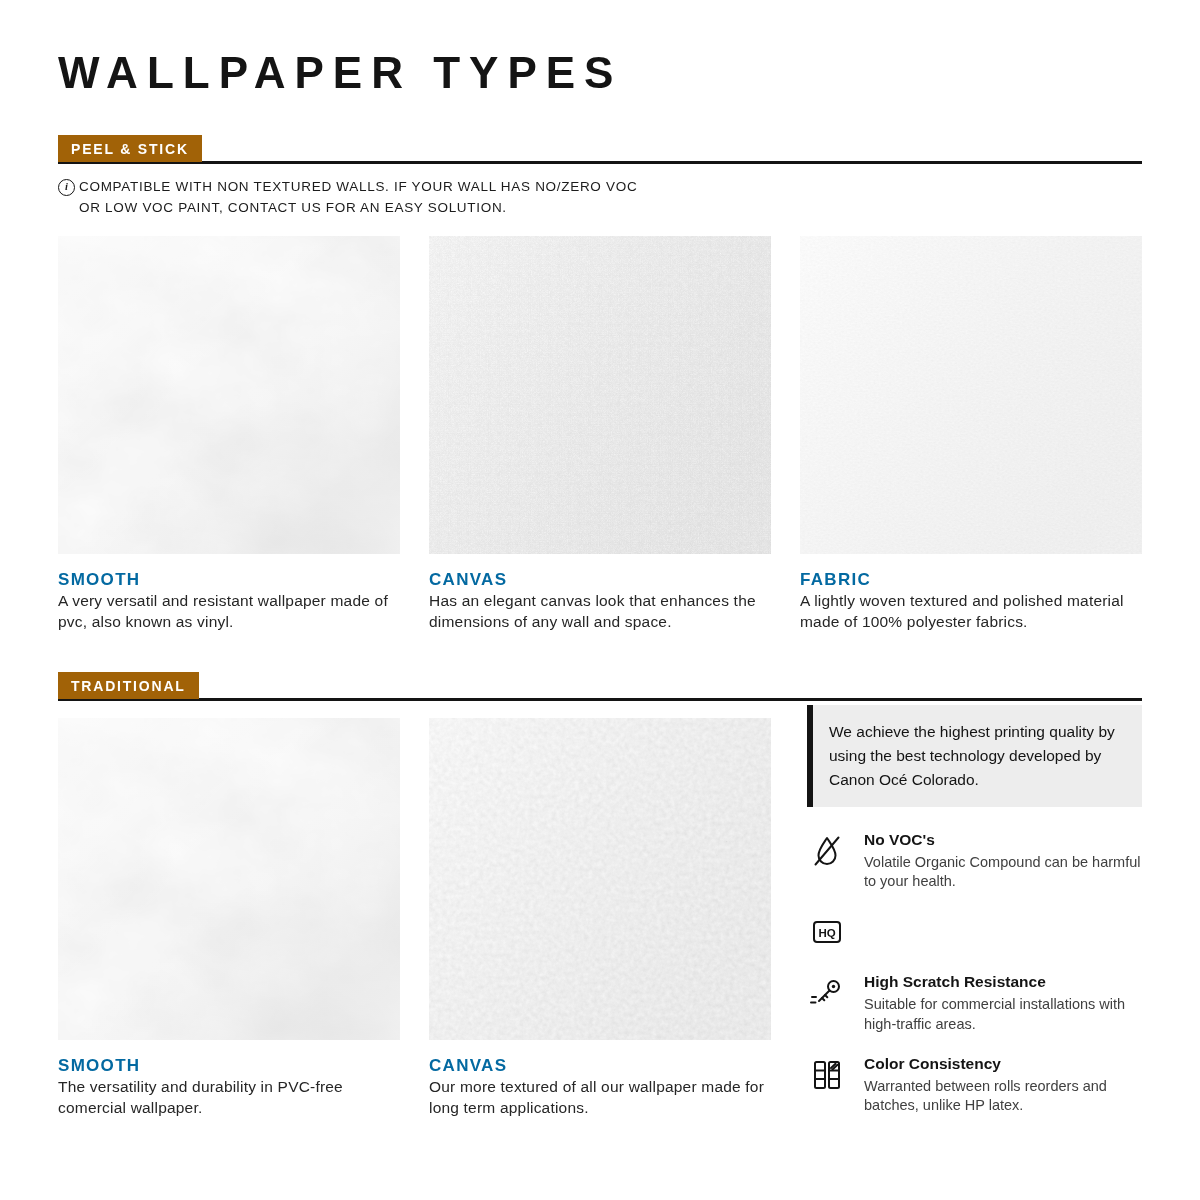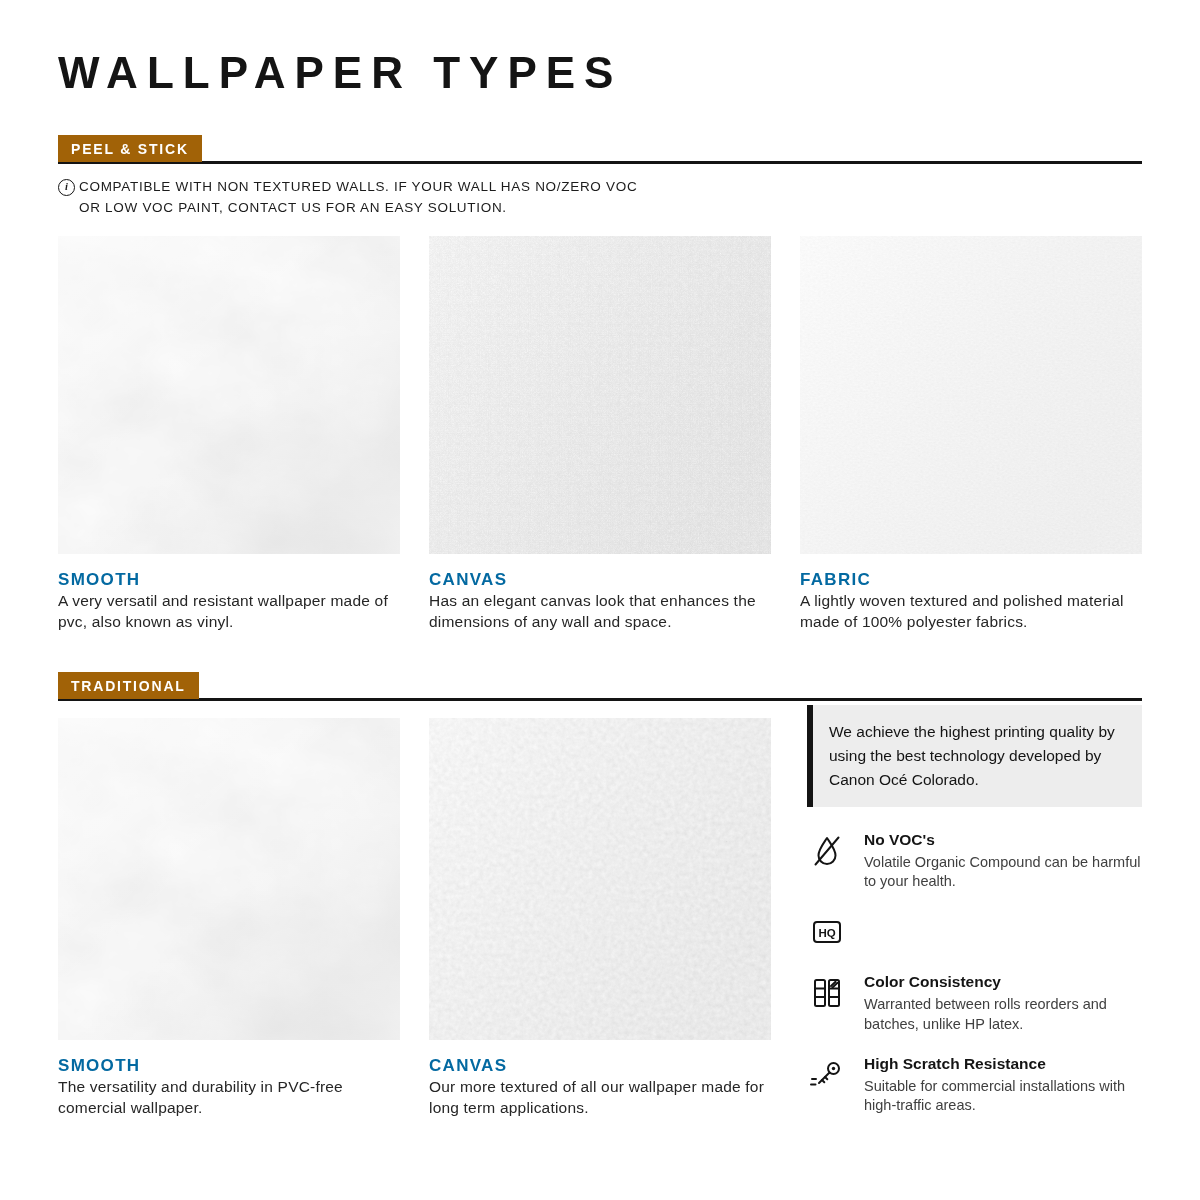--- a/index.html
+++ b/index.html
@@ -254,53 +254,53 @@
               <svg width="40" height="40" viewBox="0 0 40 40">
                 <rect class="icon-stroke" x="7" y="10" width="26" height="20" rx="3"></rect>
                 <text x="20" y="24.5" text-anchor="middle" font-size="11.5" font-weight="bold" fill="#141414">HQ</text>
               </svg>
             </span>
           </div>
 
           <div class="feature">
             <span class="f-icon">
               <svg width="40" height="40" viewBox="0 0 40 40">
+                <circle class="icon-stroke" cx="26.5" cy="13.5" r="5.5"></circle>
+                <circle cx="26.5" cy="13.5" r="1.7" fill="#141414"></circle>
+                <path class="icon-stroke" d="M22.5 17.5 L12 28"></path>
+                <path class="icon-stroke" d="M15 25 l2.3 2.3"></path>
+                <path class="icon-stroke" d="M18 22 l2.3 2.3"></path>
+                <line class="icon-stroke" x1="5" y1="24" x2="9" y2="24"></line>
+                <line class="icon-stroke" x1="4" y1="29.5" x2="8.5" y2="29.5"></line>
+              </svg>
+            </span>
+            <div>
+              <p class="f-title">High Scratch Resistance</p>
+              <p class="f-desc">Suitable for commercial installations with high-traffic areas.</p>
+            </div>
+          </div>
+
+          <div class="feature">
+            <span class="f-icon">
+              <svg width="40" height="40" viewBox="0 0 40 40">
                 <rect class="icon-stroke" x="8" y="7" width="10" height="26" rx="1.5"></rect>
                 <line class="icon-stroke" x1="8" y1="15.5" x2="18" y2="15.5"></line>
                 <line class="icon-stroke" x1="8" y1="24" x2="18" y2="24"></line>
                 <rect class="icon-stroke" x="22" y="7" width="10" height="26" rx="1.5"></rect>
                 <line class="icon-stroke" x1="22" y1="15.5" x2="32" y2="15.5"></line>
                 <line class="icon-stroke" x1="22" y1="24" x2="32" y2="24"></line>
                 <line class="icon-stroke" x1="24" y1="13" x2="28.5" y2="8.8"></line>
                 <line class="icon-stroke" x1="25.5" y1="14.5" x2="30.5" y2="9.8"></line>
               </svg>
             </span>
             <div>
               <p class="f-title">Color Consistency</p>
               <p class="f-desc">Warranted between rolls reorders and batches, unlike HP latex.</p>
             </div>
           </div>
 
-          <div class="feature">
-            <span class="f-icon">
-              <svg width="40" height="40" viewBox="0 0 40 40">
-                <circle class="icon-stroke" cx="26.5" cy="13.5" r="5.5"></circle>
-                <circle cx="26.5" cy="13.5" r="1.7" fill="#141414"></circle>
-                <path class="icon-stroke" d="M22.5 17.5 L12 28"></path>
-                <path class="icon-stroke" d="M15 25 l2.3 2.3"></path>
-                <path class="icon-stroke" d="M18 22 l2.3 2.3"></path>
-                <line class="icon-stroke" x1="5" y1="24" x2="9" y2="24"></line>
-                <line class="icon-stroke" x1="4" y1="29.5" x2="8.5" y2="29.5"></line>
-              </svg>
-            </span>
-            <div>
-              <p class="f-title">High Scratch Resistance</p>
-              <p class="f-desc">Suitable for commercial installations with high-traffic areas.</p>
-            </div>
-          </div>
-
         </div>
       </aside>
 
     </div>
   </section>
 
 </div>
 
 </body></html>

